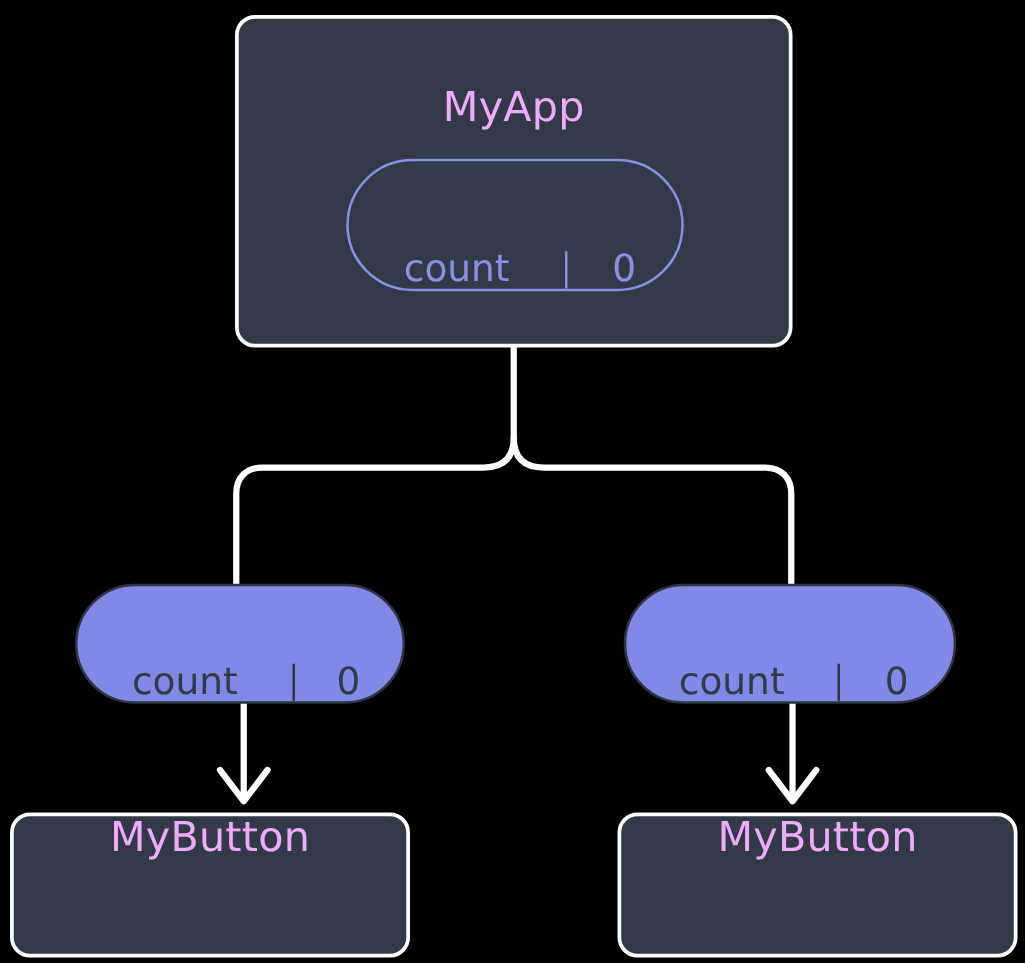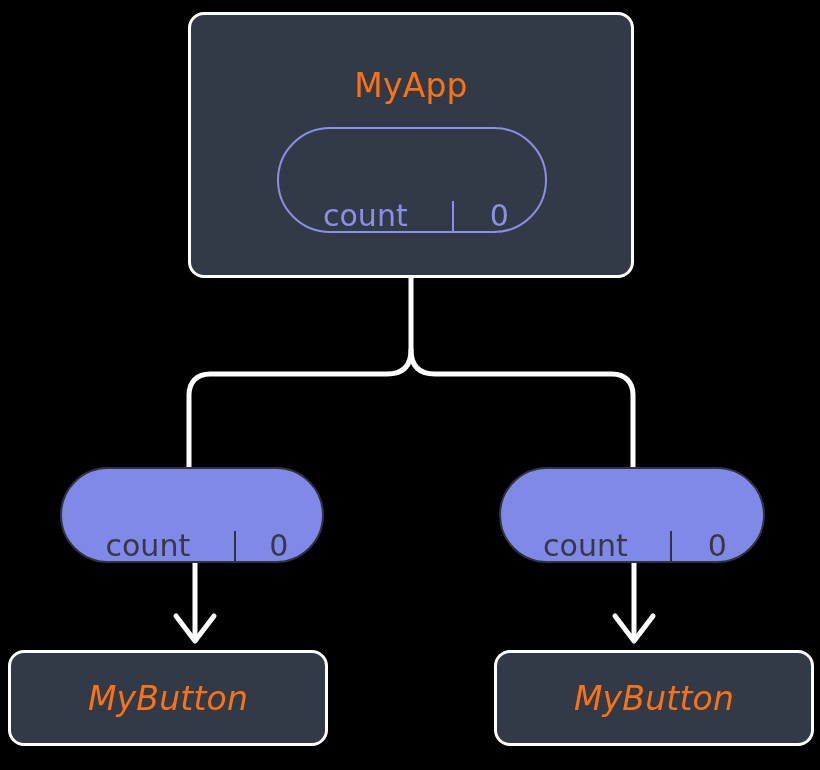--- a/index.html
+++ b/index.html
@@ -29,21 +29,21 @@
     position: absolute;
     box-sizing: border-box;
     background: #333a47;
     border: 3px solid #ffffff;
     border-radius: 14px;
     display: flex;
     flex-direction: column;
     align-items: center;
   }
   .card-title {
-    color: #f97316;
+    color: #f0abfc;
     font-size: 33px;
     font-weight: 400;
     letter-spacing: 0.2px;
     line-height: 1;
     white-space: nowrap;
   }
 
   
   #app-card {
     left: 188px;
@@ -51,24 +51,22 @@
     width: 446px;
     height: 266px;
     border-radius: 16px;
   }
   #app-card .card-title {
     margin-top: 54px;
   }
 
   
   .leaf-card {
-    height: 96px;
-    justify-content: center;
+    height: 116px;
     border-radius: 16px;
-    font-style: italic;
   }
   #btn-card-left  { left: 8px;   top: 650px; width: 320px; }
   #btn-card-right { left: 494px; top: 650px; width: 320px; }
   .leaf-card .card-title { font-size: 33px; }
 
   
   .pill {
     position: absolute;
     box-sizing: border-box;
     display: flex;

